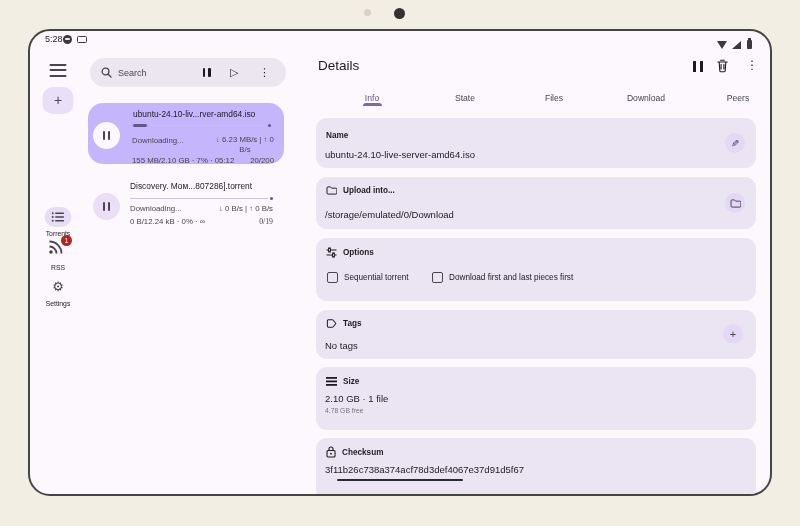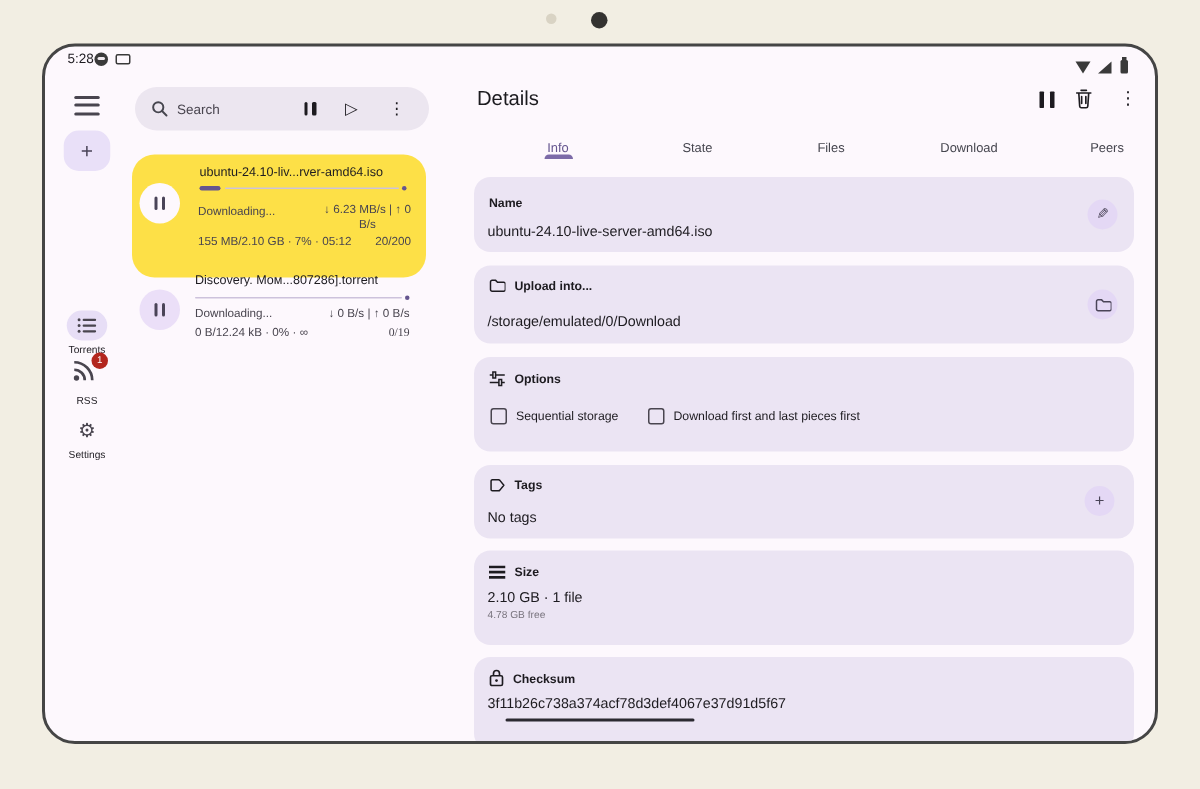--- a/index.html
+++ b/index.html
@@ -43,21 +43,21 @@
   .lbl-settings { top:269px; }
 
   
   .search-pill { left:60px; top:27px; width:196px; height:29px; background:#ece6f0; border-radius:15px; }
   .sp { position:absolute; top:0; height:29px; display:flex; align-items:center; color:#46464f; }
   .search-txt { left:28px; font-size:9px; color:#49454f; }
   .pp { width:2.4px; height:9px; background:#1d1b20; border-radius:1px; display:inline-block; }
   .play { font-size:11px; color:#1d1b20; }
   .dots { font-size:11px; color:#1d1b20; letter-spacing:0; }
 
-  .tcard { left:58px; top:72px; width:196px; height:82px; background:#fde047; border-radius:15px; }
+  .tcard { left:58px; top:72px; width:196px; height:61px; background:#c4b5fd; border-radius:15px; }
   .tcard2 { left:58px; top:148px; width:196px; height:56px; }
   .tcircle { position:absolute; width:27px; height:27px; border-radius:50%; display:flex; align-items:center; justify-content:center; gap:2.5px; }
   .tc1 { left:5px; top:19px; background:#fdf8fd; }
   .tc2 { left:5px; top:14px; background:#ebdff8; }
   .tcircle i { width:2.3px; height:9px; background:#4a4458; border-radius:1px; }
   .ttitle { position:absolute; font-size:8.4px; color:#1d1b20; white-space:nowrap; }
   .prog { position:absolute; display:flex; align-items:center; }
   .prog .fill { height:3px; background:#65558f; border-radius:2px; min-width:14px; }
   .prog .gap { width:3px; }
   .prog .track { flex:1; height:1.4px; background:#cdc2dc; border-radius:1px; }
@@ -239,21 +239,21 @@
     <div class="dlabel" style="left:10px; top:9px;">
       <svg width="11" height="11" viewBox="0 0 11 11">
         <path d="M0.5 3 h10 M0.5 8 h10" stroke="#1d1b20" stroke-width="1.1"></path>
         <rect x="2.6" y="1" width="1.8" height="4" fill="#ebe4f3" stroke="#1d1b20" stroke-width="1"></rect>
         <rect x="6.6" y="6" width="1.8" height="4" fill="#ebe4f3" stroke="#1d1b20" stroke-width="1"></rect>
       </svg>
       <span>Options</span>
     </div>
     <div class="chk" style="left:11px; top:34px;">
       <span class="box"></span>
-      <span>Sequential storage</span>
+      <span>Sequential torrent</span>
     </div>
     <div class="chk" style="left:116px; top:34px;">
       <span class="box"></span>
       <span>Download first and last pieces first</span>
     </div>
   </div>
 
   <div class="dcard" style="top:279px; height:49px;">
     <div class="dlabel" style="left:10px; top:8px;align-items:center;">
       <svg width="11" height="11" viewBox="0 0 12 12">

